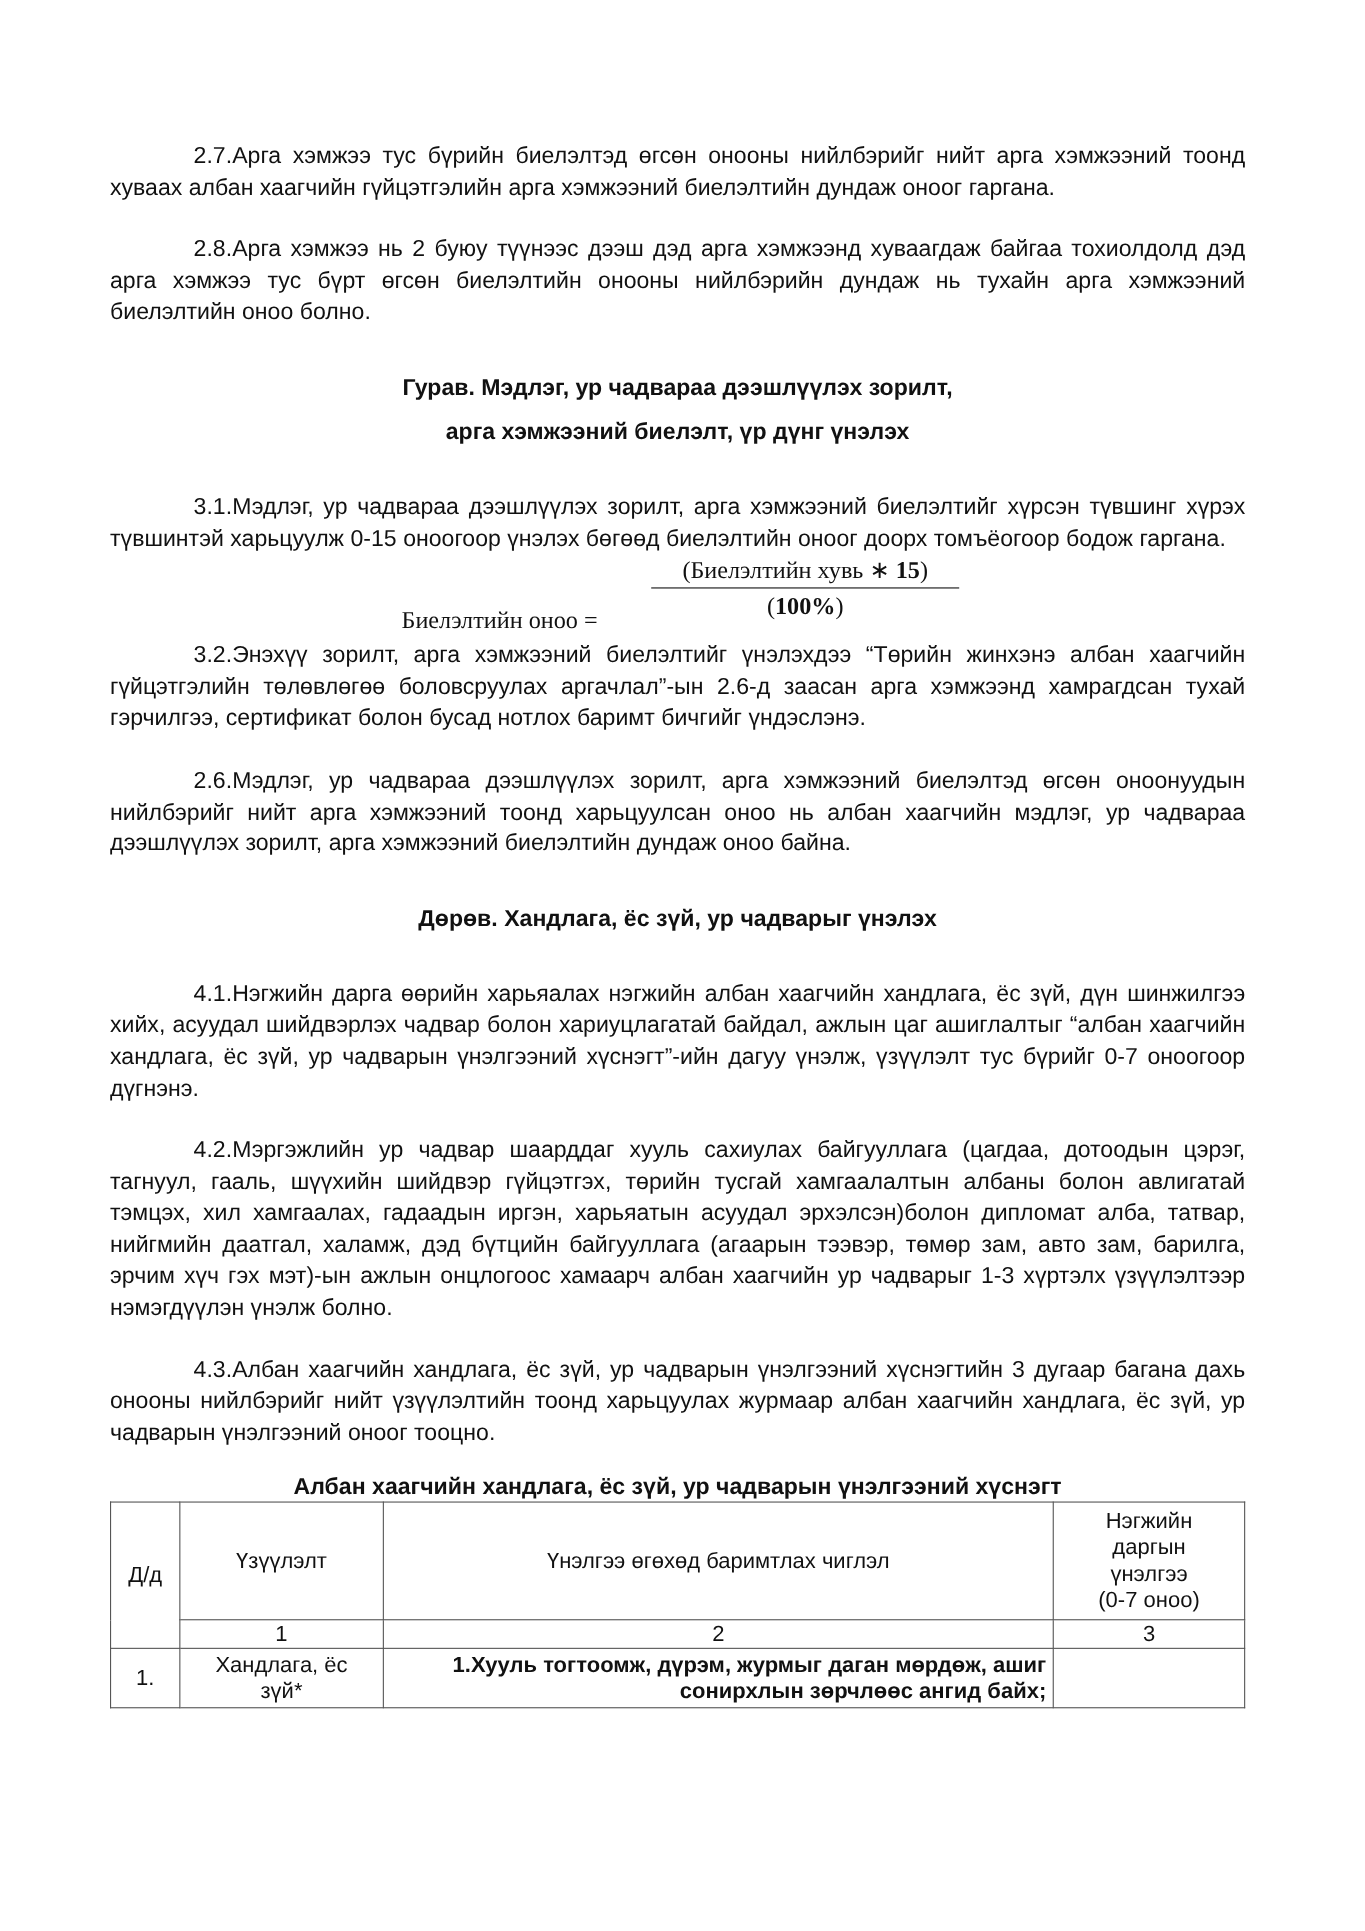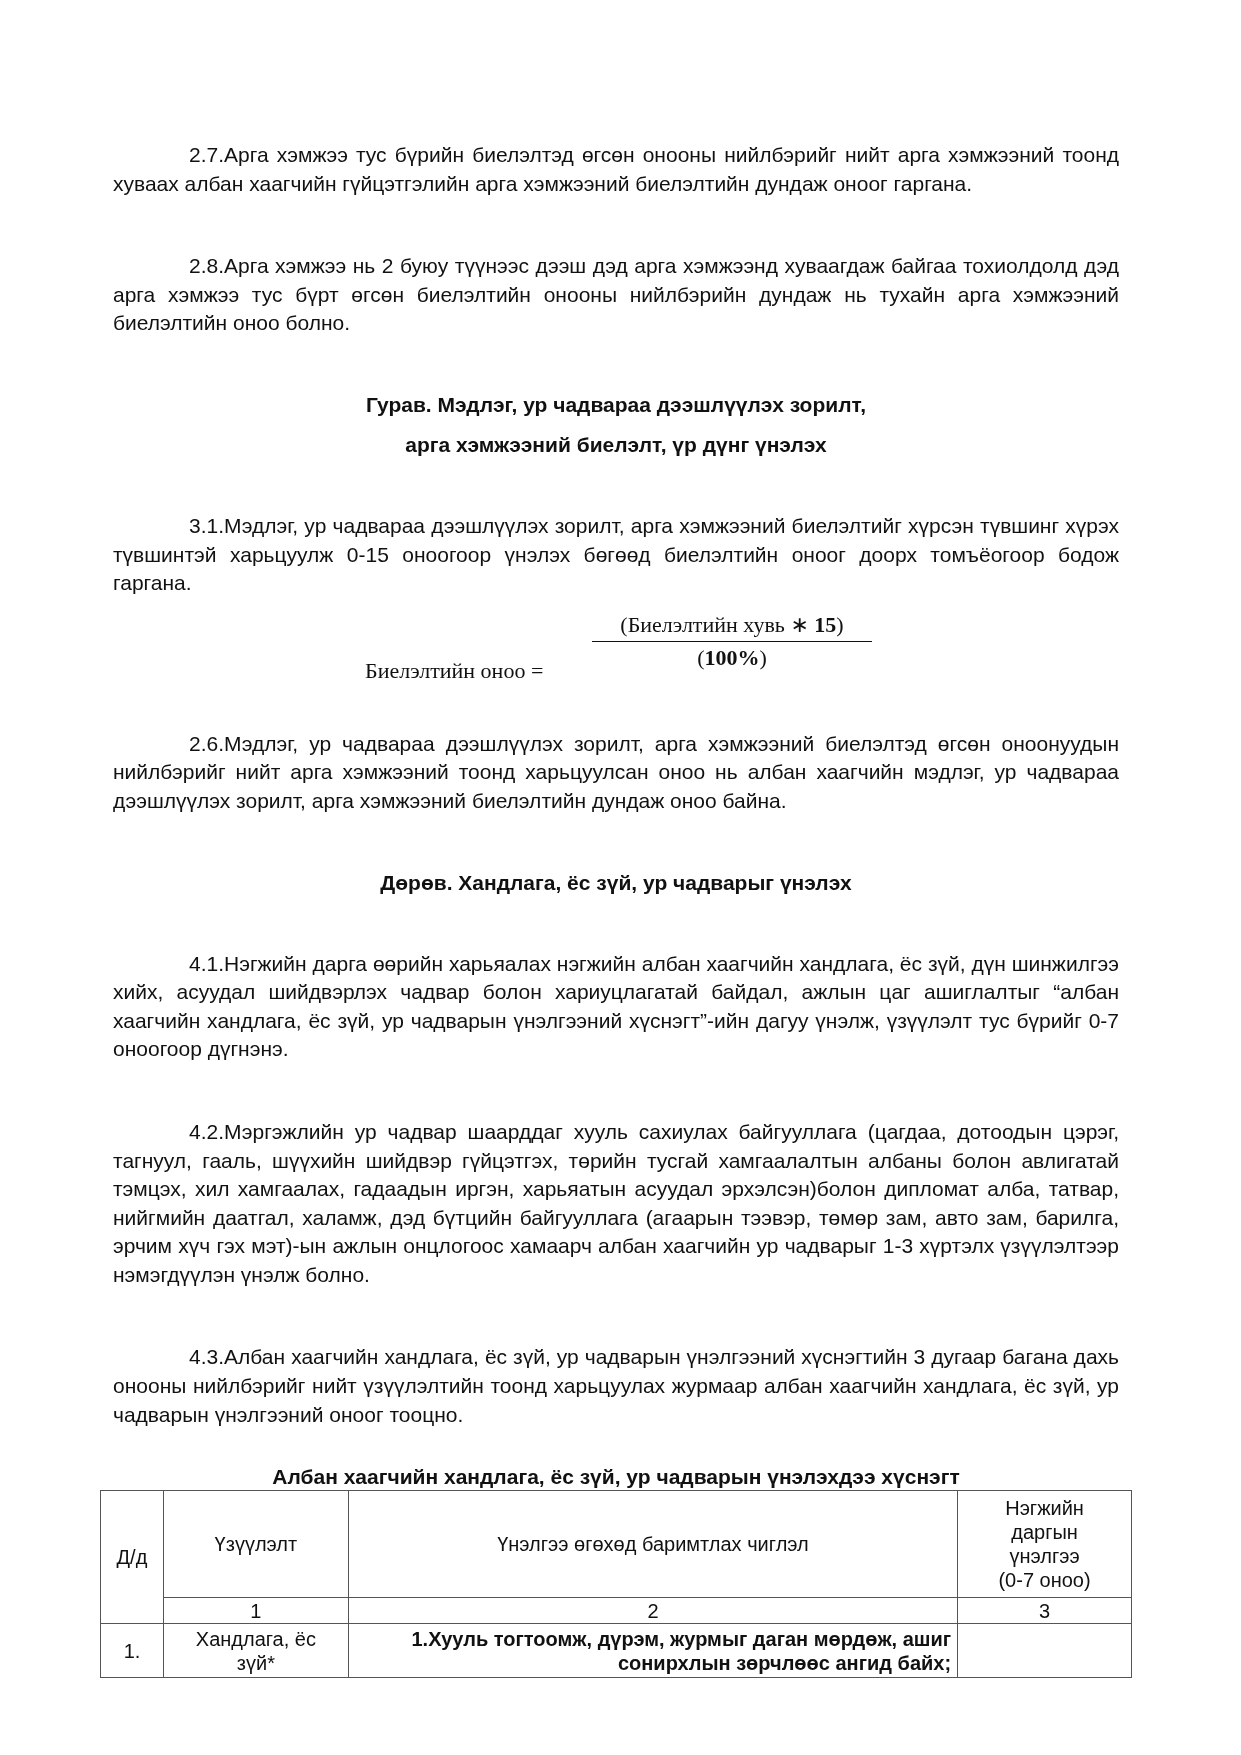--- a/index.html
+++ b/index.html
@@ -1,18 +1,18 @@
 <!DOCTYPE html>
 <html><head>
 <meta charset="utf-8">
 <style>
   html, body { margin: 0; padding: 0; background: #ffffff; }
   body { width: 1241px; height: 1755px; position: relative; overflow: hidden; color: #111; font-family: "Liberation Sans", sans-serif; }
   .page { position: absolute; left: 100px; top: 128px; width: 1032px; }
-  p.para { margin: 13px; font-size: 21px; line-height: 28.6px; text-align: justify; text-indent: 76px; }
+  p.para { margin: 0; font-size: 21px; line-height: 28.6px; text-align: justify; text-indent: 76px; }
   .gap { height: 28px; }
   .heading { font-weight: bold; font-size: 21px; line-height: 28px; text-align: center; margin: 12px; }
   .formula { position: relative; height: 66px; margin: 0; font-family: "Liberation Serif", serif; font-size: 22px; }
   .formula .lhs { position: absolute; left: 265px; top: 17px; margin-top: 30px; }
   .formula .frac { position: absolute; left: 492px; top: 0; width: 280px; text-align: center; }
   .formula .num { display: block; line-height: 28px; }
   .formula .bar { display: block; border-top: 1.5px solid #111; margin: 2px 0; }
   .formula .den { display: block; line-height: 28px; }
   .formula b { font-weight: bold; }
   .table-title { font-weight: bold; font-size: 21px; text-align: center; line-height: 26px; margin: 0; }
@@ -39,35 +39,36 @@
   <div class="formula">
     <span class="lhs">Биелэлтийн оноо =</span>
     <span class="frac">
       <span class="num"><span>(Биелэлтийн хувь ∗ </span><b>15</b><span>)</span></span>
       <span class="bar"></span>
       <span class="den"><span>(</span><b>100%</b><span>)</span></span>
     </span>
   </div>
   <div style="height:12px"></div>
 
+  <p class="para">3.2.Энэхүү зорилт, арга хэмжээний биелэлтийг үнэлэхдээ “Төрийн жинхэнэ албан хаагчийн гүйцэтгэлийн төлөвлөгөө боловсруулах аргачлал”-ын 2.6-д заасан арга хэмжээнд хамрагдсан тухай гэрчилгээ, сертификат болон бусад нотлох баримт бичгийг үндэслэнэ.</p>
   <div class="gap"></div>
   <p class="para">2.6.Мэдлэг, ур чадвараа дээшлүүлэх зорилт, арга хэмжээний биелэлтэд өгсөн оноонуудын нийлбэрийг нийт арга хэмжээний тоонд харьцуулсан оноо нь албан хаагчийн мэдлэг, ур чадвараа дээшлүүлэх зорилт, арга хэмжээний биелэлтийн дундаж оноо байна.</p>
   <div class="gap"></div>
 
   <p class="heading">Дөрөв. Хандлага, ёс зүй, ур чадварыг үнэлэх</p>
   <div class="gap"></div>
 
   <p class="para">4.1.Нэгжийн дарга өөрийн харьяалах нэгжийн албан хаагчийн хандлага, ёс зүй, дүн шинжилгээ хийх, асуудал шийдвэрлэх чадвар болон хариуцлагатай байдал, ажлын цаг ашиглалтыг “албан хаагчийн хандлага, ёс зүй, ур чадварын үнэлгээний хүснэгт”-ийн дагуу үнэлж, үзүүлэлт тус бүрийг 0-7 оноогоор дүгнэнэ.</p>
   <div class="gap"></div>
   <p class="para">4.2.Мэргэжлийн ур чадвар шаарддаг хууль сахиулах байгууллага (цагдаа, дотоодын цэрэг, тагнуул, гааль, шүүхийн шийдвэр гүйцэтгэх, төрийн тусгай хамгаалалтын албаны болон авлигатай тэмцэх, хил хамгаалах, гадаадын иргэн, харьяатын асуудал эрхэлсэн)болон дипломат алба, татвар, нийгмийн даатгал, халамж, дэд бүтцийн байгууллага (агаарын тээвэр, төмөр зам, авто зам, барилга, эрчим хүч гэх мэт)-ын ажлын онцлогоос хамаарч албан хаагчийн ур чадварыг 1-3 хүртэлх үзүүлэлтээр нэмэгдүүлэн үнэлж болно.</p>
   <div class="gap"></div>
   <p class="para">4.3.Албан хаагчийн хандлага, ёс зүй, ур чадварын үнэлгээний хүснэгтийн 3 дугаар багана дахь онооны нийлбэрийг нийт үзүүлэлтийн тоонд харьцуулах журмаар албан хаагчийн хандлага, ёс зүй, ур чадварын үнэлгээний оноог тооцно.</p>
   <div style="height:22px"></div>
 
-  <p class="table-title">Албан хаагчийн хандлага, ёс зүй, ур чадварын үнэлэхдээ хүснэгт</p>
+  <p class="table-title">Албан хаагчийн хандлага, ёс зүй, ур чадварын үнэлгээний хүснэгт</p>
 
   <table class="grid">
     <colgroup>
       <col style="width:63px">
       <col style="width:185px">
       <col style="width:610px">
       <col style="width:174px">
     </colgroup>
     <tbody>
         <tr style="height:107px">

